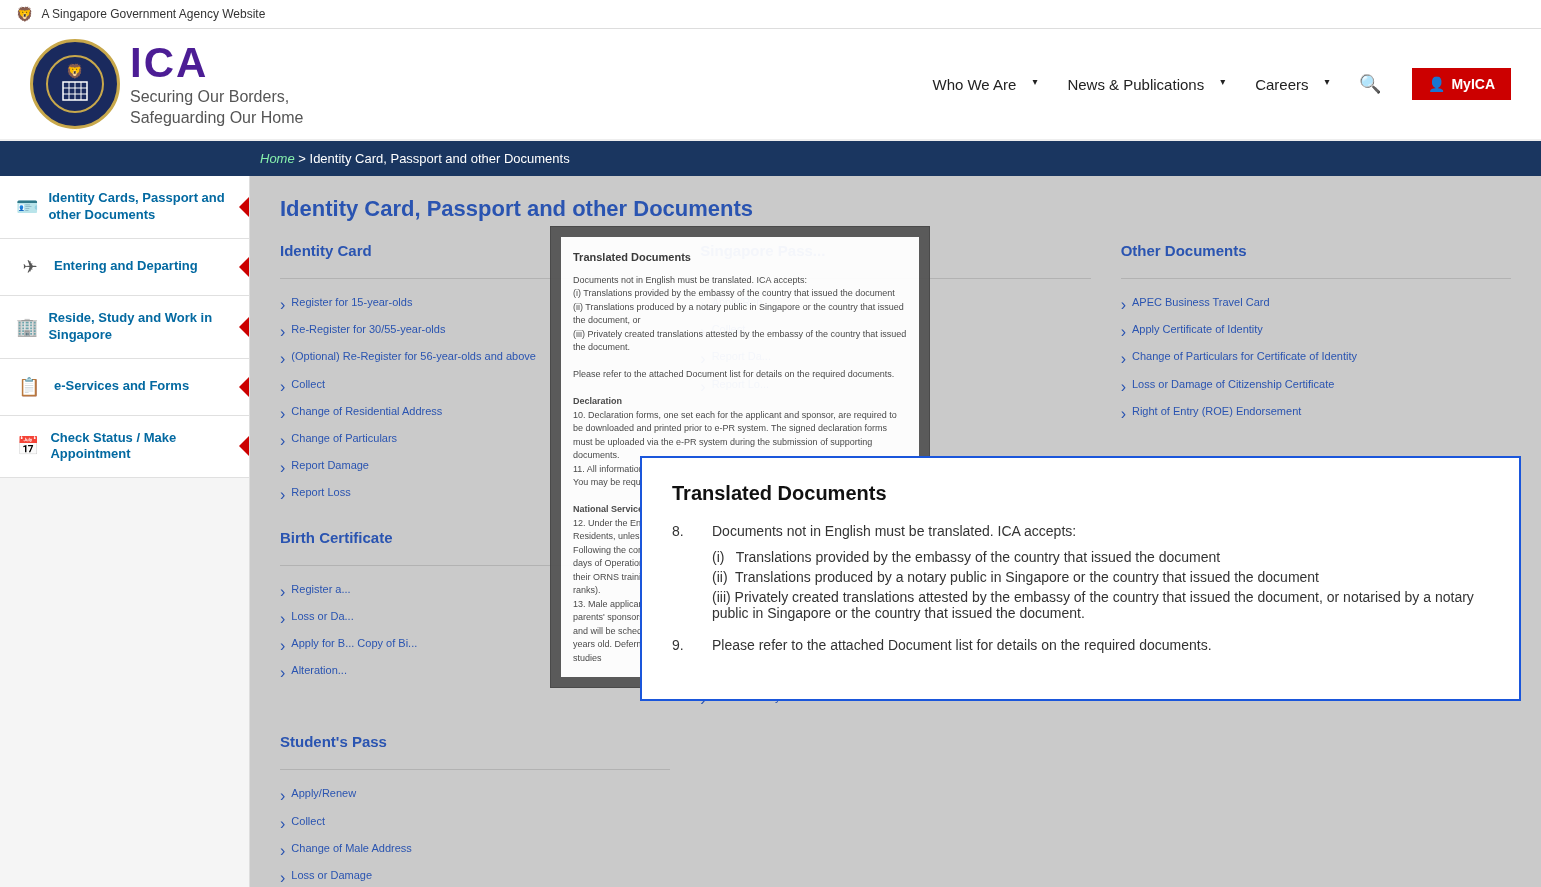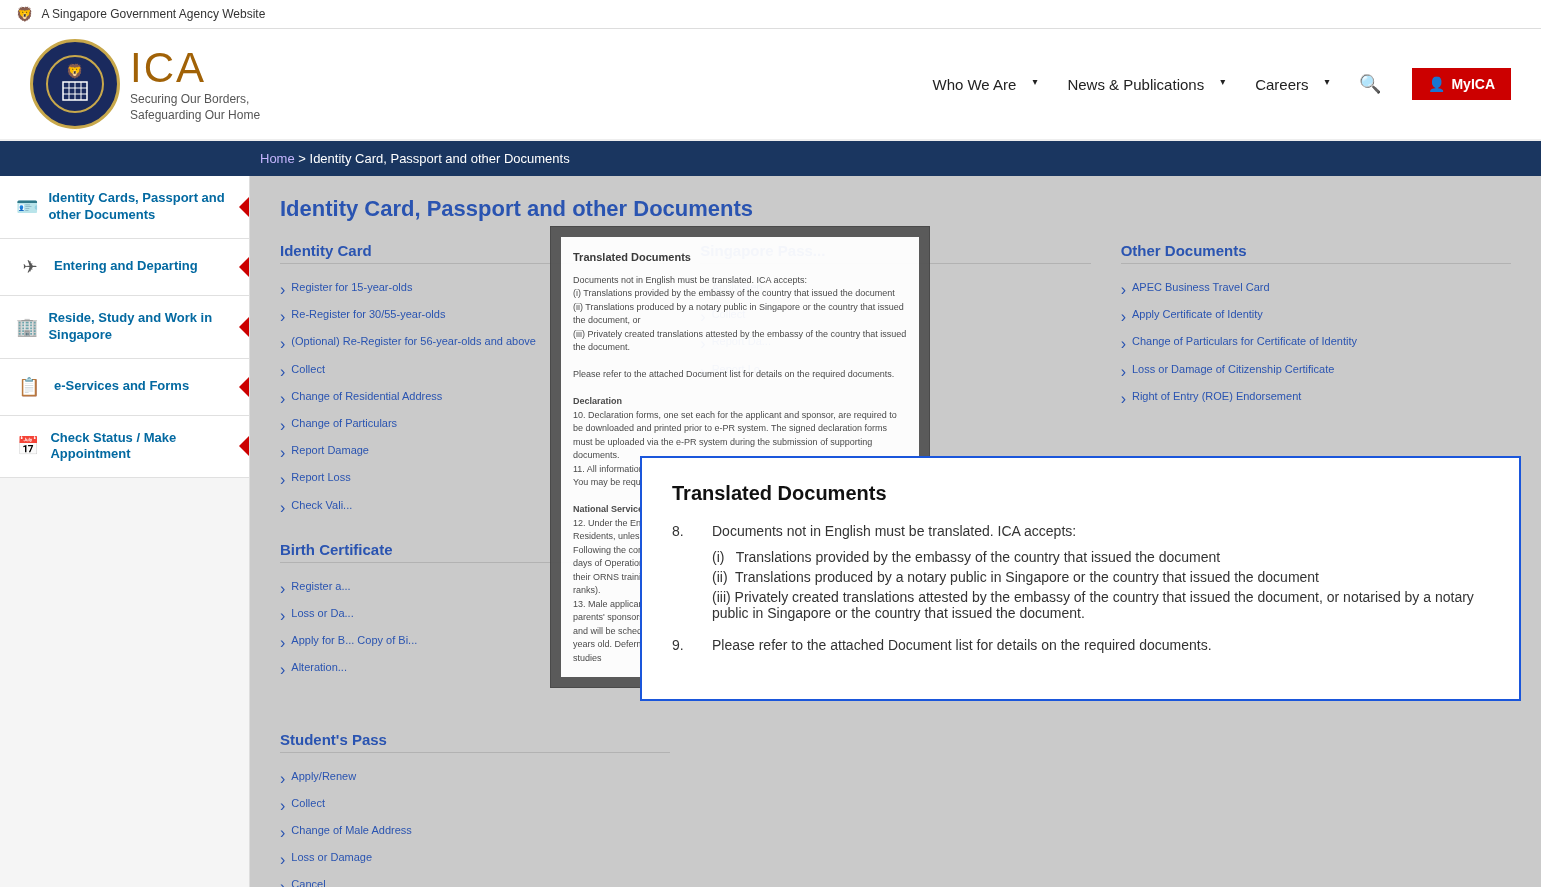--- a/index.html
+++ b/index.html
@@ -41,22 +41,22 @@
       border-radius: 50%;
       background: #1a2a5e;
       display: flex;
       align-items: center;
       justify-content: center;
       position: relative;
       border: 3px solid #c8a84b;
     }
     .logo-circle svg { width: 60px; height: 60px; }
     .logo-text { display: flex; flex-direction: column; }
-    .logo-ica { font-size: 42px; font-weight: 400; color: #a16207; letter-spacing: 2px; }
-    .logo-sub { font-size: 12px; color: #555; line-height: 1.3; }
+    .logo-ica { font-size: 42px; font-weight: 700; color: #4c1d95; letter-spacing: 2px; }
+    .logo-sub { font-size: 16px; color: #555; line-height: 1.3; }
 
     .nav-area {
       display: flex;
       align-items: center;
       gap: 30px;
     }
     .nav-item {
       font-size: 15px;
       color: #222;
       cursor: pointer;
@@ -81,21 +81,21 @@
     }
     .search-icon-nav { font-size: 18px; cursor: pointer; color: #333; }
 
     
     .breadcrumb-bar {
       background: #1a3660;
       padding: 10px 260px;
       color: #fff;
       font-size: 13px;
     }
-    .breadcrumb-bar a { color: #c4b5fd; text-decoration: none; }
+    .breadcrumb-bar a { color: #86efac; text-decoration: none; font-style: italic; }
     .breadcrumb-bar span { color: #fff; }
 
     
     .page-layout {
       display: flex;
       min-height: 700px;
     }
 
     
     .sidebar {
@@ -160,21 +160,21 @@
       display: grid;
       grid-template-columns: 1fr 1fr 1fr;
       gap: 0 30px;
     }
     .col-section h3 {
       color: #1a56db;
       font-size: 15px;
       font-weight: bold;
       margin-bottom: 12px;
       border-bottom: 1px solid #ddd;
-      padding-bottom: 4px;
+      padding-bottom: 19px;
     }
     .col-section ul {
       list-style: none;
       padding: 0;
     }
     .col-section ul li {
       padding: 4px 0;
       display: flex;
       align-items: flex-start;
       gap: 6px;
@@ -381,23 +381,20 @@
               <span>Change of Residential Address</span>
             </li>
           <li>
               <span>Change of Particulars</span>
             </li>
           <li>
               <span>Report Damage</span>
             </li>
           <li>
               <span>Report Loss</span>
-            </li>
-          <li>
-              <span>Check Vali...</span>
             </li>
         </ul>
       </div>
 
       <div class="col-section">
         <h3>Singapore Pass...</h3>
         <ul>
           <li>
               <span>Apply/Ren...</span>
             </li>

